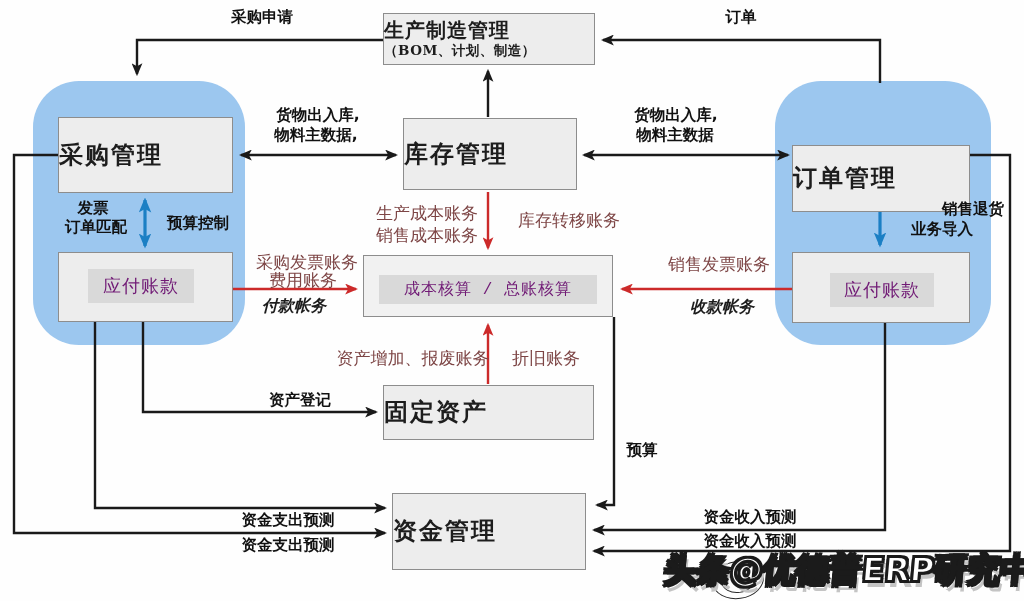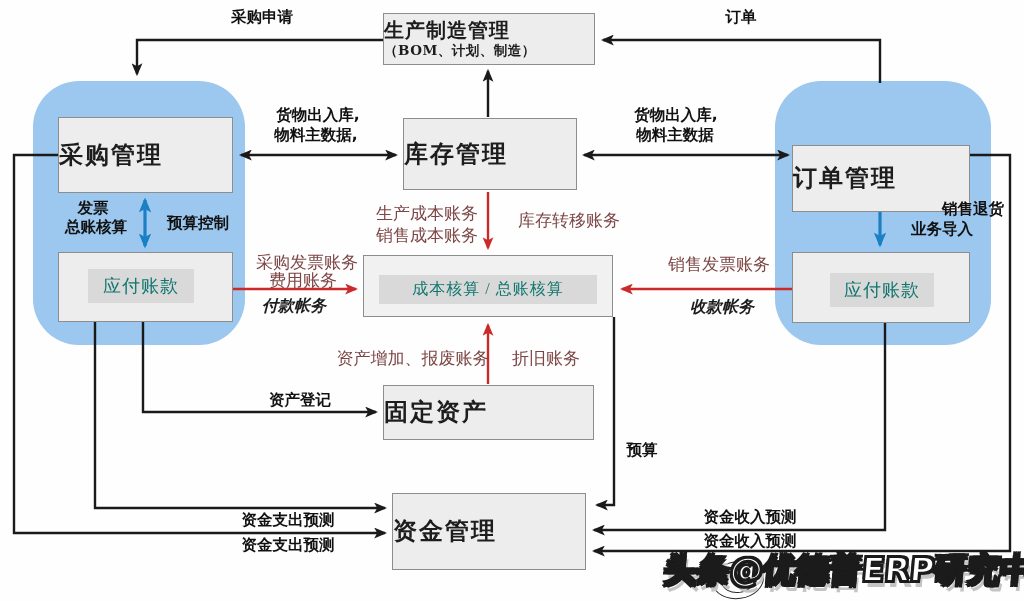--- a/index.html
+++ b/index.html
@@ -8,21 +8,21 @@
   .bluezone{position:absolute;background:#9cc7ef;border-radius:46px;}
   .box{position:absolute;background:#ededed;border:1.6px solid #8d8d8d;box-sizing:border-box;
        display:flex;flex-direction:column;align-items:flex-start;justify-content:center;}
   .box .t{font-family:"DejaVu Serif",serif;font-weight:bold;color:#1d1d1d;
           font-size:24px;letter-spacing:2px;line-height:1.1;}
   .box .t2{font-family:"DejaVu Serif",serif;font-weight:bold;color:#1d1d1d;
            font-size:20px;letter-spacing:1px;line-height:1.15;}
   .box .sub{font-family:"DejaVu Serif",serif;font-weight:bold;color:#1d1d1d;
             font-size:13.5px;letter-spacing:0.5px;}
   .inner{position:absolute;background:#d9d9d9;display:flex;align-items:center;justify-content:center;
-         font-family:Liberation Serif, serif;font-size:18px;color:#0f766e;letter-spacing:1px;}
+         font-family:Liberation Mono, monospace;font-size:18px;color:#701a75;letter-spacing:1px;}
   .lbl{position:absolute;font-family:"DejaVu Sans",sans-serif;font-weight:bold;font-size:15.5px;
        color:#111;white-space:nowrap;transform:translateX(-50%);line-height:1.15;}
   .mlbl{position:absolute;font-family:"DejaVu Serif",serif;font-size:17px;color:#7d4545;
         white-space:nowrap;transform:translateX(-50%);line-height:1.1;}
   .blbl{position:absolute;font-family:"DejaVu Serif",serif;font-weight:bold;font-style:italic;
         font-size:16px;color:#1c1c1c;white-space:nowrap;transform:translateX(-50%);}
   #arrows{position:absolute;left:0;top:0;pointer-events:none;}
   .wm{position:absolute;left:664px;top:548px;z-index:6;
       font-family:"DejaVu Sans",sans-serif;font-weight:bold;font-size:33px;color:#fff;
       -webkit-text-stroke:2px #1b1b1b;white-space:nowrap;transform:skewX(-5deg);
@@ -117,21 +117,21 @@
 
   <div class="lbl" style="left:262px;top:9px;">采购申请</div>
   <div class="lbl" style="left:741px;top:9px;">订单</div>
 
   <div class="lbl" style="left:318px;top:107px;">货物出入库,</div>
   <div class="lbl" style="left:316px;top:127px;text-align:center;">物料主数据,</div>
   <div class="lbl" style="left:676px;top:107px;">货物出入库,</div>
   <div class="lbl" style="left:675px;top:127px;">物料主数据</div>
 
   <div class="lbl" style="left:93px;top:200px;">发票</div>
-  <div class="lbl" style="left:96px;top:219px;">总账核算</div>
+  <div class="lbl" style="left:96px;top:219px;">订单匹配</div>
   <div class="lbl" style="left:198px;top:215px;">预算控制</div>
 
   <div class="lbl" style="left:942px;top:201px;margin-left:31px;">销售退货</div>
   <div class="lbl" style="left:942px;top:221px;">业务导入</div>
 
   <div class="mlbl" style="left:427px;top:204px;">生产成本账务</div>
   <div class="mlbl" style="left:427px;top:226px;">销售成本账务</div>
   <div class="mlbl" style="left:569px;top:211px;">库存转移账务</div>
 
   <div class="mlbl" style="left:307px;top:253px;">采购发票账务</div>

